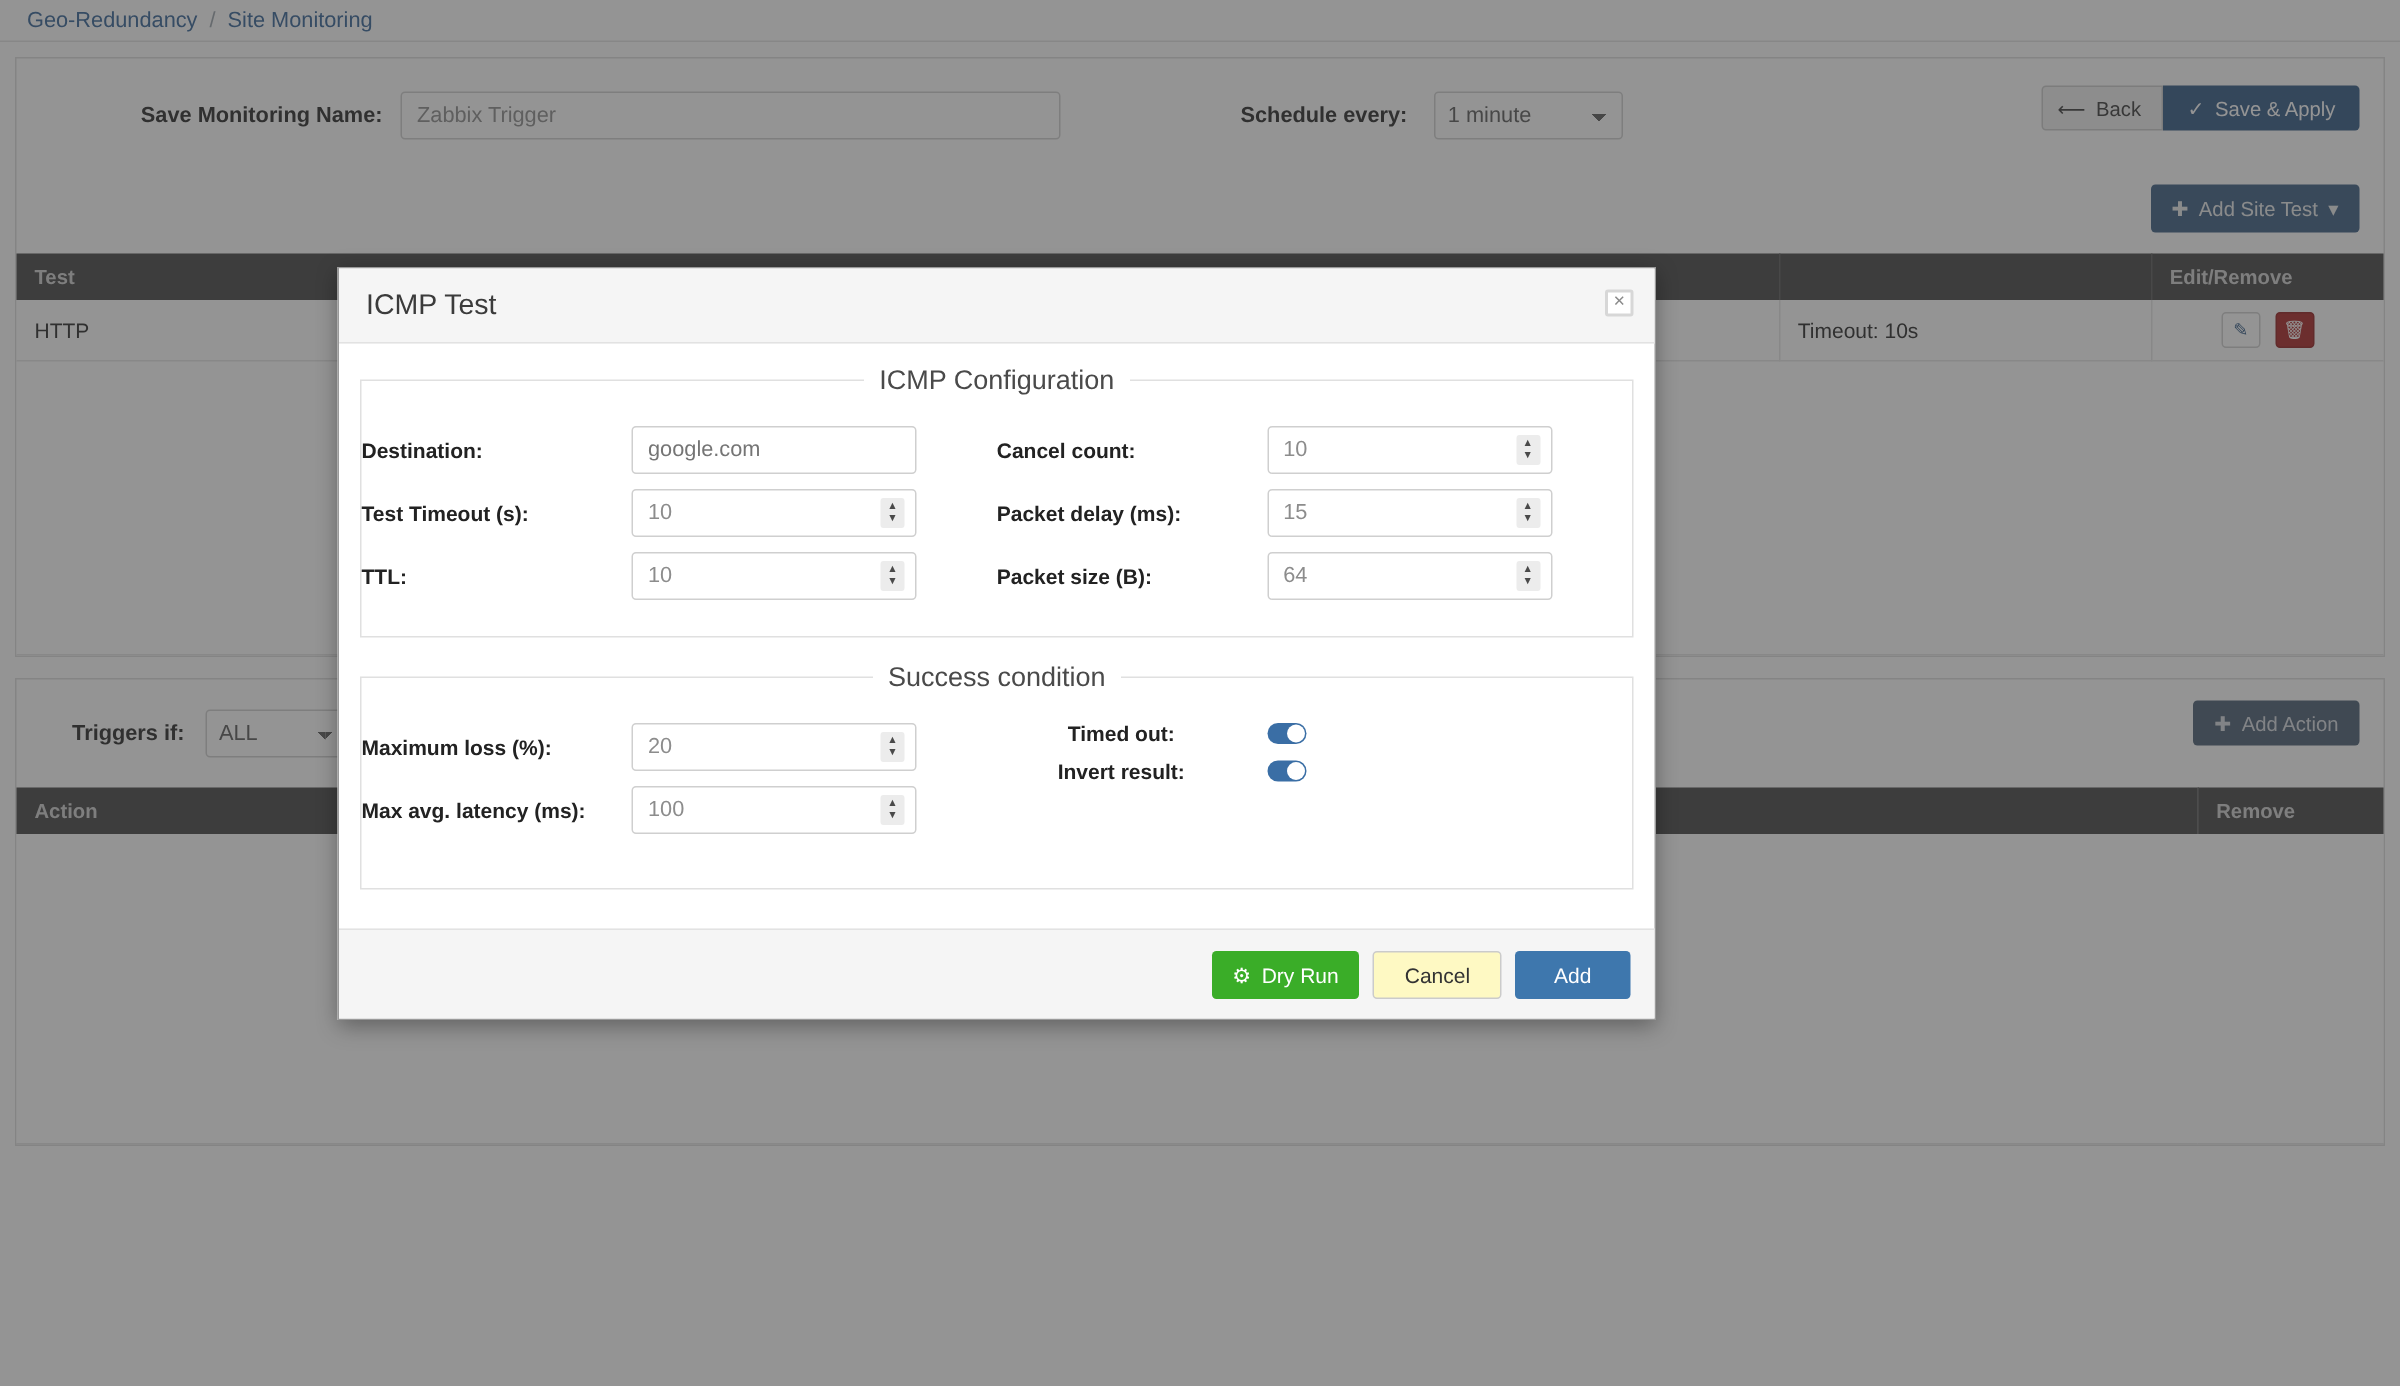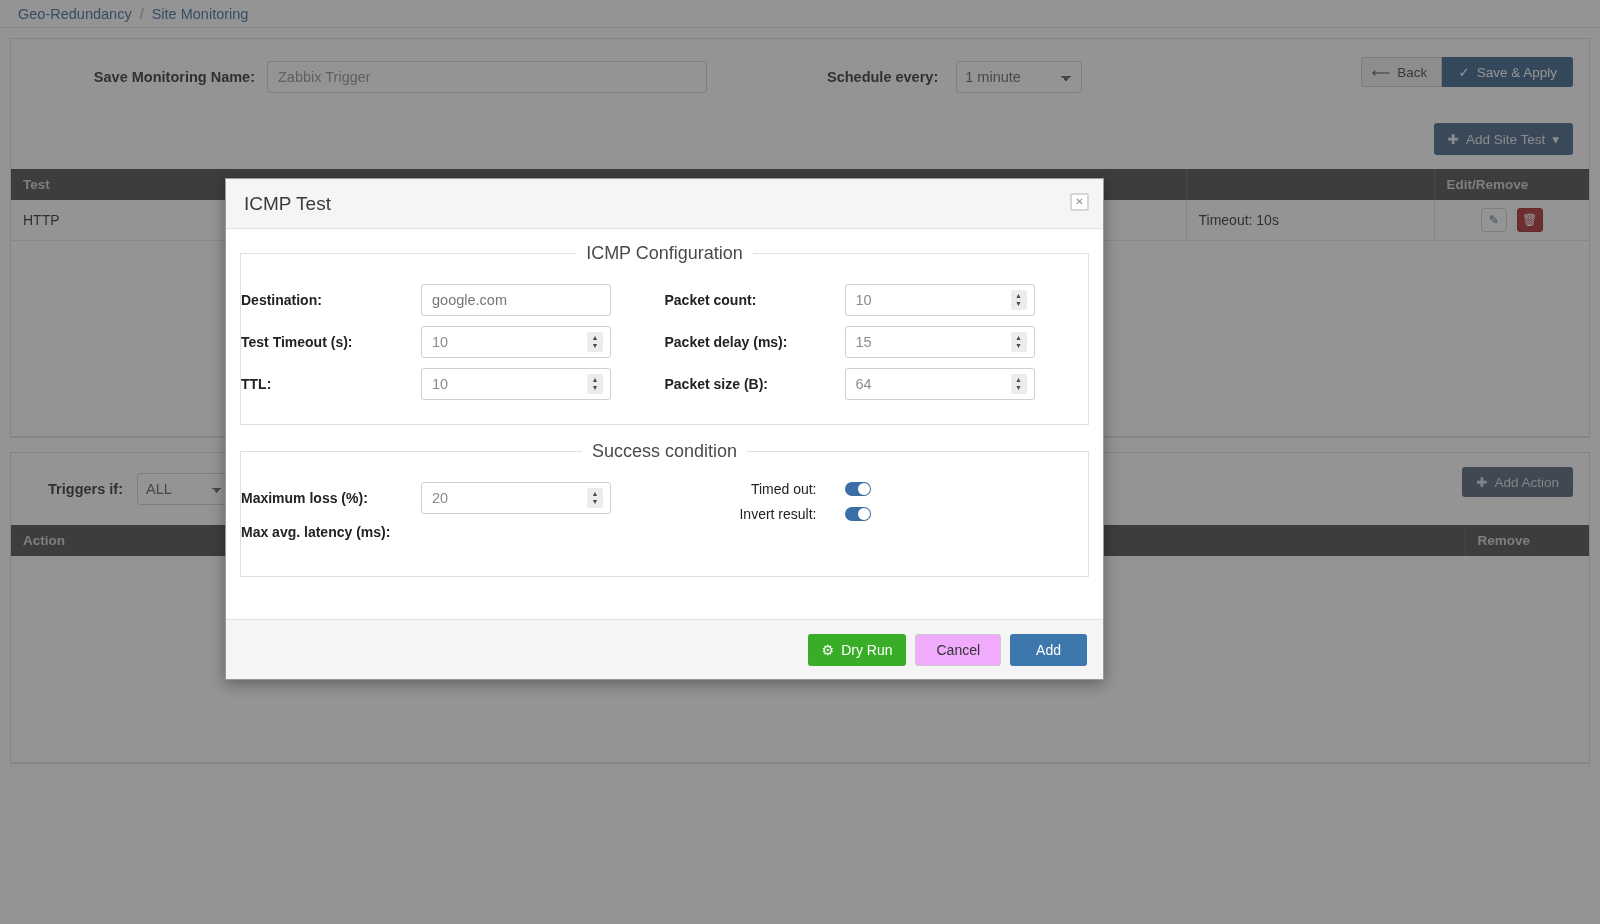--- a/index.html
+++ b/index.html
@@ -204,41 +204,41 @@
     display: flex; flex-direction: column;
     align-items: center; justify-content: center;
     cursor: pointer; color: #4a4a4a;
     font-size: 7px; line-height: 8px;
   }
   .dest-input { width: 190px; }
 
   .toggle-rows { padding-left: 0; }
   .trow { display: flex; align-items: center; margin: 9px 0; }
   .trow .flabel {
-    flex: 0 0 180px; text-align: right; padding-right: 28px;
-    font-weight: normal; font-size: 14px; color: #222;
+    flex: 0 0 180px; text-align: center; padding-right: 14px;
+    font-weight: bold; font-size: 14px; color: #222;
   }
   .switch {
     width: 26px; height: 14px; border-radius: 8px;
     background: #3a6ea5; position: relative; cursor: pointer;
   }
   .switch .knob {
     position: absolute; right: 1px; top: 1px;
     width: 12px; height: 12px; border-radius: 50%;
     background: #ffffff;
   }
 
   .modal-foot {
     height: 60px; background: #f5f5f5;
     border-top: 1px solid #e2e2e2;
     display: flex; align-items: center; justify-content: flex-end;
     gap: 9px; padding: 0 16px;
   }
   .btn-dry { background: #3aad28; color: #fff; height: 32px; padding: 0 14px; border-radius: 3px; font-size: 14px; }
-  .btn-cancel { background: #f0abfc; color: #333; border: 1px solid #cbcbcb; height: 32px; padding: 0 20px; border-radius: 3px; font-size: 14px; }
+  .btn-cancel { background: #fef9c3; color: #333; border: 1px solid #cbcbcb; height: 32px; padding: 0 20px; border-radius: 3px; font-size: 14px; }
   .btn-add { background: #3e77ad; color: #fff; height: 32px; padding: 0 26px; border-radius: 3px; font-size: 14px; }
 </style>
 </head>
 <body>
 
 <div id="page">
 
   <div class="breadcrumb-bar">
     <a class="crumb link" href="#">Geo-Redundancy</a>
     <span class="crumb-sep">/</span>
@@ -363,21 +363,21 @@
             <span class="num-wrap">
               <input class="num-input" type="text" value="10" style="">
               <span class="spin">▲<span>▼</span></span>
             </span>
           </div>
 
         </div>
         <div class="col">
 
           <div class="frow">
-            <span class="flabel">Packet count:</span>
+            <span class="flabel">Cancel count:</span>
             <span class="num-wrap">
               <input class="num-input" type="text" value="10" style="">
               <span class="spin">▲<span>▼</span></span>
             </span>
           </div>
 
           <div class="frow">
             <span class="flabel">Packet delay (ms):</span>
             <span class="num-wrap">
               <input class="num-input" type="text" value="15" style="">
@@ -405,20 +405,24 @@
           <div class="frow">
             <span class="flabel">Maximum loss (%):</span>
             <span class="num-wrap">
               <input class="num-input" type="text" value="20" style="">
               <span class="spin">▲<span>▼</span></span>
             </span>
           </div>
 
           <div class="frow">
             <span class="flabel">Max avg. latency (ms):</span>
+            <span class="num-wrap">
+              <input class="num-input" type="text" value="100" style="">
+              <span class="spin">▲<span>▼</span></span>
+            </span>
           </div>
 
         </div>
         <div class="col toggle-rows">
 
           <div class="trow">
             <span class="flabel">Timed out:</span>
             <span class="switch">
               <span class="knob"></span>
             </span>

